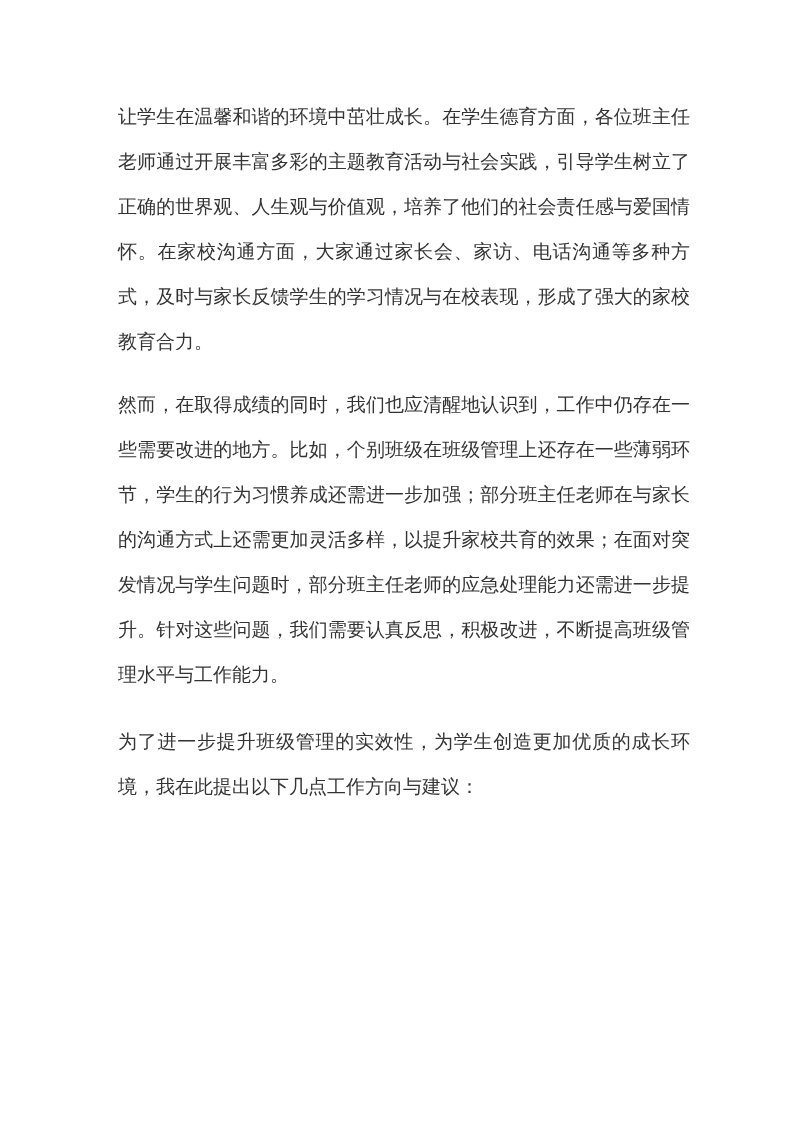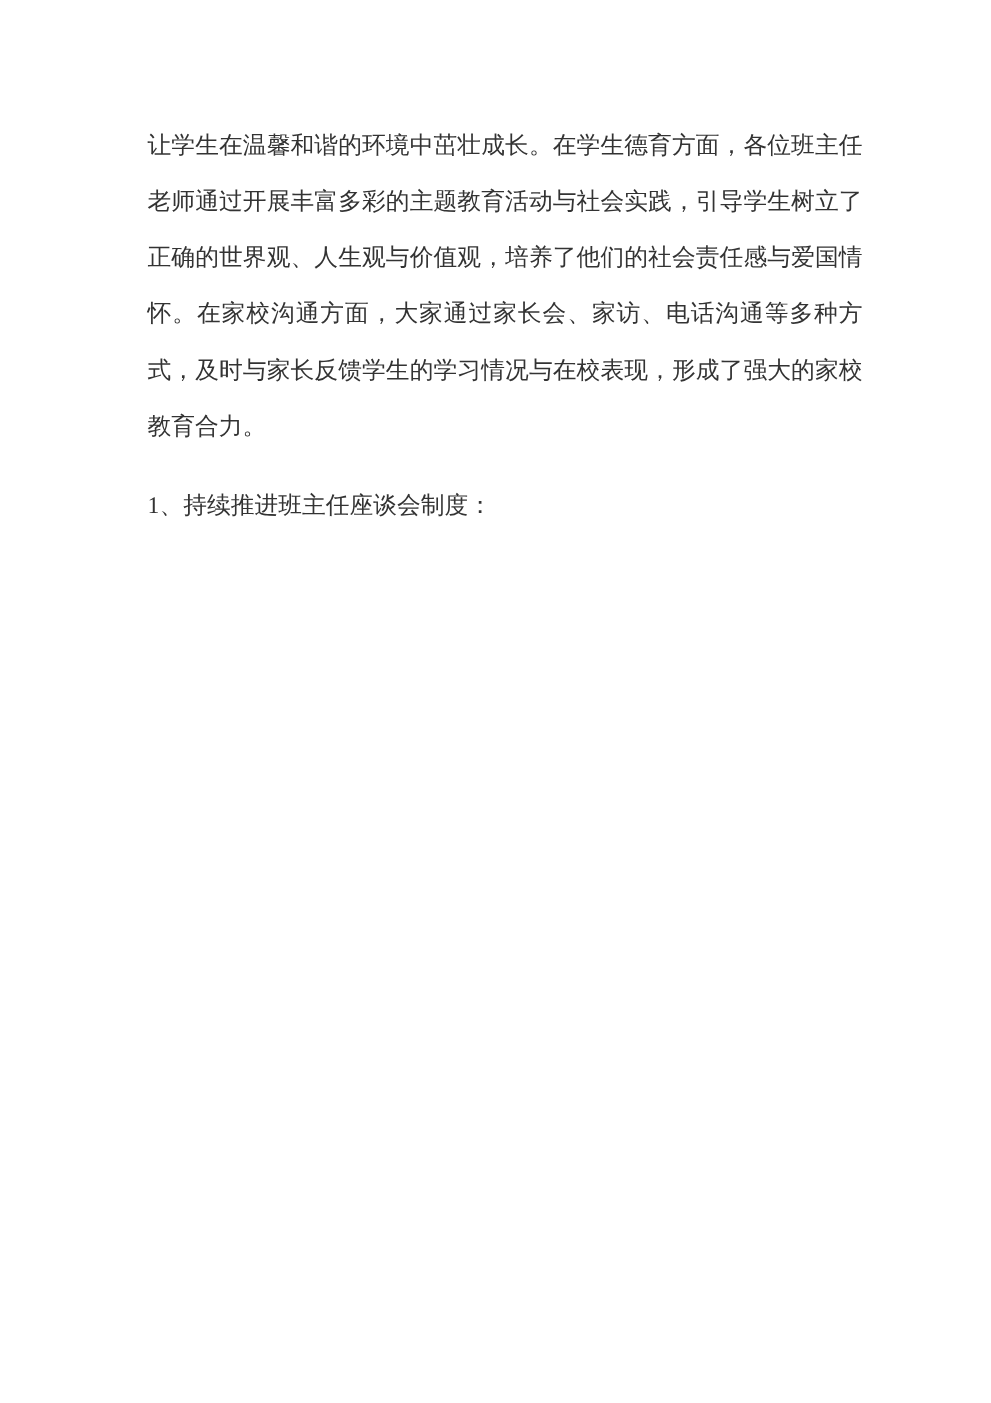--- a/index.html
+++ b/index.html
@@ -34,15 +34,16 @@
   .gap-b { margin-bottom: 22px; }
   .gap-c { margin-bottom: 30px; }
   .gap-0 { margin-bottom: 0; }
 </style>
 </head>
 <body>
 
 <div class="page">
   <div class="doc-body">
     <p class="para gap-a">让学生在温馨和谐的环境中茁壮成长。在学生德育方面，各位班主任老师通过开展丰富多彩的主题教育活动与社会实践，引导学生树立了正确的世界观、人生观与价值观，培养了他们的社会责任感与爱国情怀。在家校沟通方面，大家通过家长会、家访、电话沟通等多种方式，及时与家长反馈学生的学习情况与在校表现，形成了强大的家校教育合力。</p>
-    <p class="para gap-0">1、持续推进班主任座谈会制度：</p>
+    <p class="para gap-b">然而，在取得成绩的同时，我们也应清醒地认识到，工作中仍存在一些需要改进的地方。比如，个别班级在班级管理上还存在一些薄弱环节，学生的行为习惯养成还需进一步加强；部分班主任老师在与家长的沟通方式上还需更加灵活多样，以提升家校共育的效果；在面对突发情况与学生问题时，部分班主任老师的应急处理能力还需进一步提升。针对这些问题，我们需要认真反思，积极改进，不断提高班级管理水平与工作能力。</p>
+    <p class="para gap-c">为了进一步提升班级管理的实效性，为学生创造更加优质的成长环境，我在此提出以下几点工作方向与建议：</p>
   </div>
 </div>
 
 </body></html>

